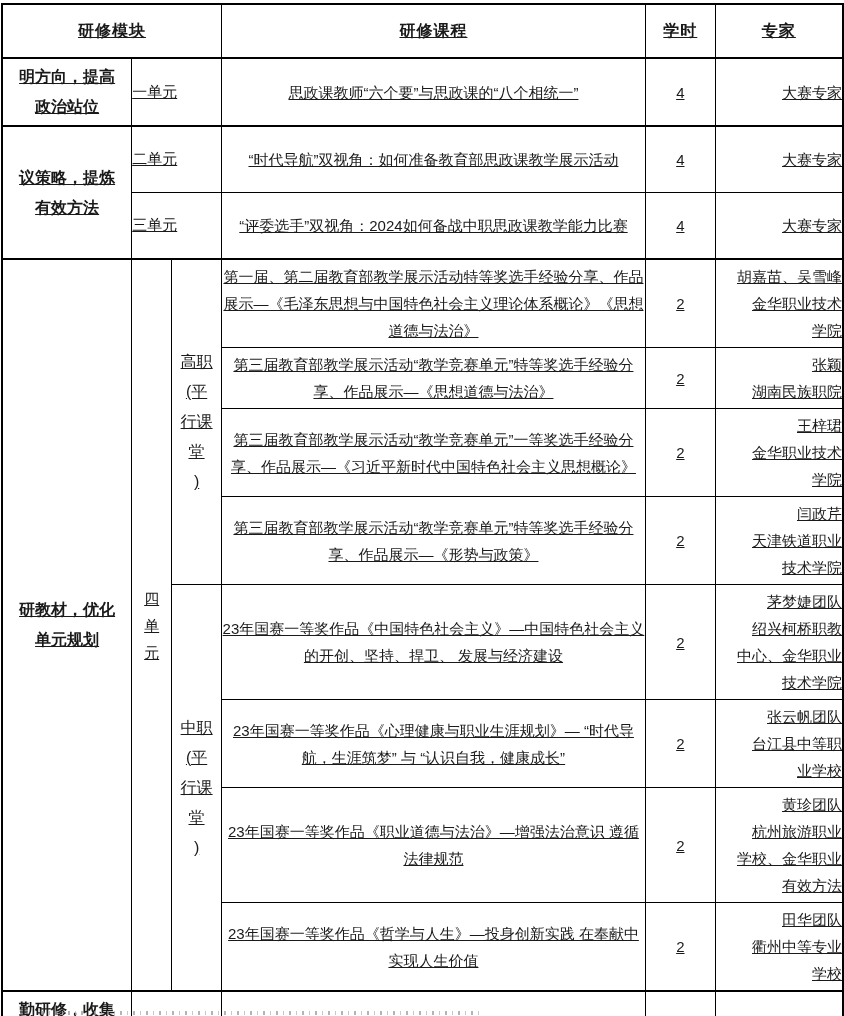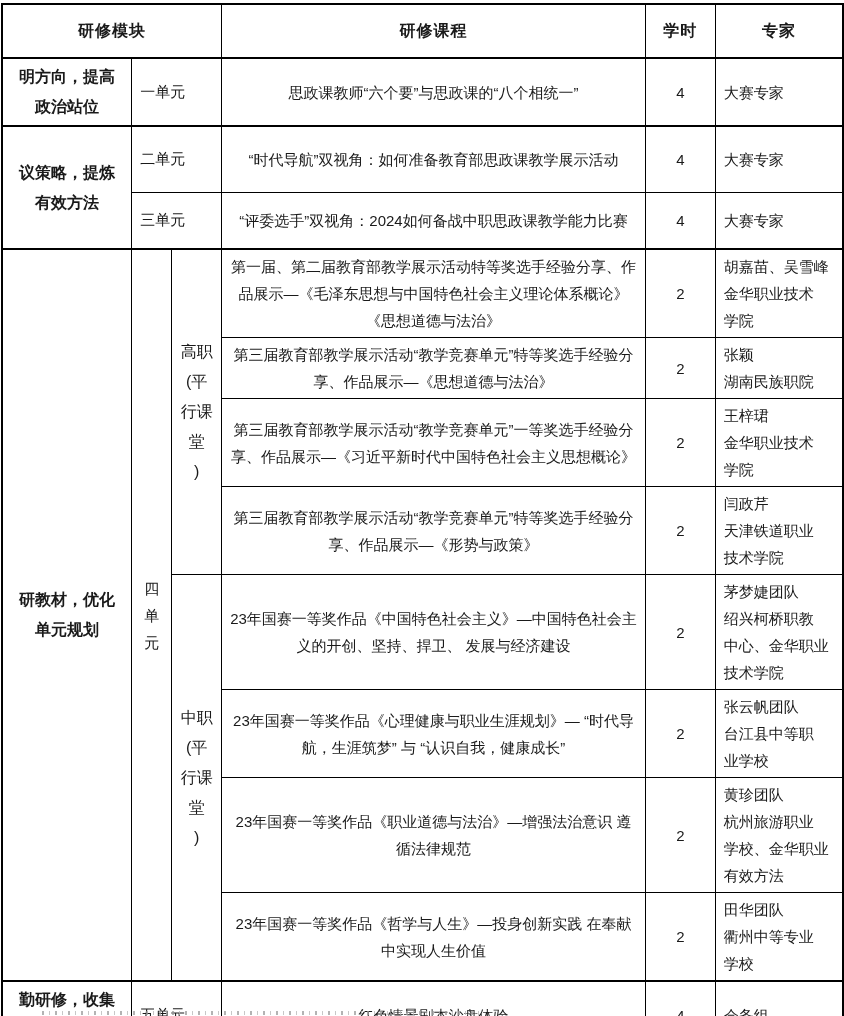--- a/index.html
+++ b/index.html
@@ -14,23 +14,24 @@
   }
   table.schedule {
     border-collapse: collapse;
     table-layout: fixed;
     margin: 3px 0 0 1px;
     border: 2px solid #000;
   }
   .schedule td, .schedule th {
     border: 1px solid #000;
     vertical-align: middle;
-    padding: 3px 8px;
+    padding: 3px 0;
     box-sizing: border-box;
     overflow: hidden;
+    text-decoration: underline;
   }
   .schedule tr.group-top td, .schedule tr.group-top th { border-top-width: 2px; }
   .schedule thead th {
     font-weight: bold;
     font-size: 16px;
     text-align: center;
     border-bottom-width: 2px;
     letter-spacing: 1px;
   }
   .cell-module {
@@ -66,26 +67,25 @@
     font-size: 15px;
     line-height: 27px;
     padding: 6px 10px;
   }
   .cell-hours {
     text-align: center;
     font-size: 15px;
     padding: 3px 4px;
   }
   .cell-expert {
-    text-align: left;
+    text-align: right;
     font-size: 15px;
     line-height: 27px;
     white-space: pre-line;
     padding: 3px 6px;
-    border-radius: 24px;
   }
   .clipped-note {
     position: absolute;
     left: 42px;
     top: 1011px;
     width: 440px;
     height: 4px;
     background: repeating-linear-gradient(
       90deg,
       #9a9a9a 0px, #9a9a9a 2px,
@@ -126,21 +126,21 @@
       <td class="cell-expert">大赛专家</td>
     </tr>
     <tr class="group-top" style="height:66px">
       <td rowspan="2" class="cell-module">议策略，提炼
 有效方法</td>
       <td colspan="2" class="cell-unit">二单元</td>
       <td class="cell-course">“时代导航”双视角：如何准备教育部思政课教学展示活动</td>
       <td class="cell-hours">4</td>
       <td class="cell-expert">大赛专家</td>
     </tr>
-    <tr style="height:57px">
+    <tr style="height:67px">
       <td colspan="2" class="cell-unit">三单元</td>
       <td class="cell-course">“评委选手”双视角：2024如何备战中职思政课教学能力比赛</td>
       <td class="cell-hours">4</td>
       <td class="cell-expert">大赛专家</td>
     </tr>
     <tr class="group-top" style="height:87px">
       <td rowspan="8" class="cell-module">研教材，优化
 单元规划</td>
       <td rowspan="8" class="cell-vunit">四
 单

